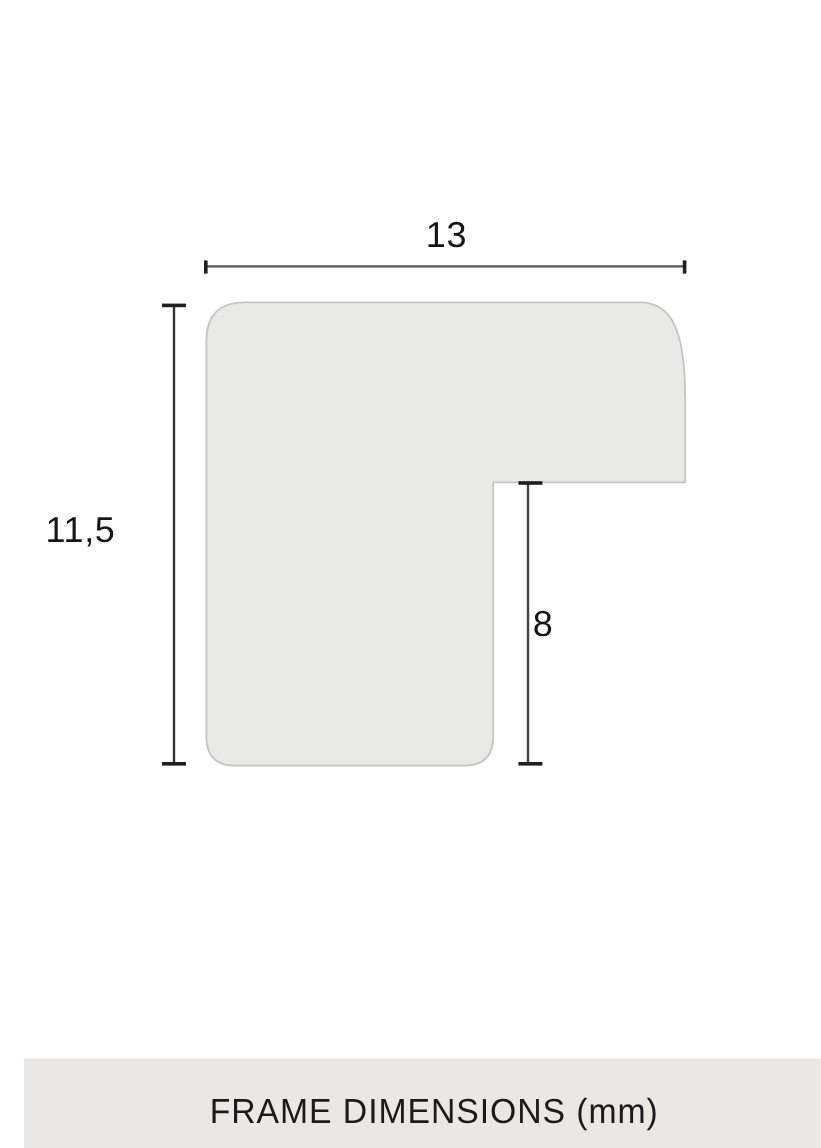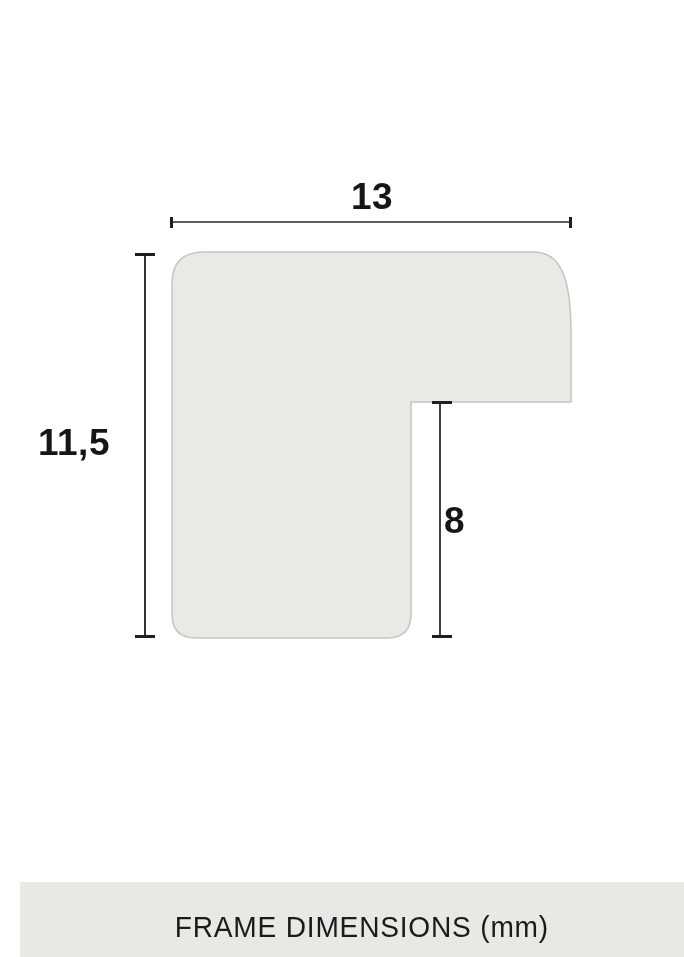--- a/index.html
+++ b/index.html
@@ -12,22 +12,22 @@
     overflow: hidden;
     font-family: "Liberation Sans", sans-serif;
   }
   .shape-svg {
     position: absolute;
     left: 0; top: 0;
     width: 684px; height: 957px;
   }
   .dim-label {
     position: absolute;
-    font-weight: bold;
-    font-size: 37px;
+    font-weight: normal;
+    font-size: 30px;
     line-height: 34px;
     color: #161616;
     letter-spacing: 0.5px;
   }
   .dim-label.top    { left: 332px; top: 180px; width: 80px; text-align: center; }
   .dim-label.left   { left: 38px;  top: 426px; width: 96px; text-align: left; }
   .dim-label.inner  { left: 444px; top: 504px; width: 40px; text-align: left; }
 
   .dim-line { position: absolute; background: #5e5e5e; }
   .dim-line.h { height: 2px; }

